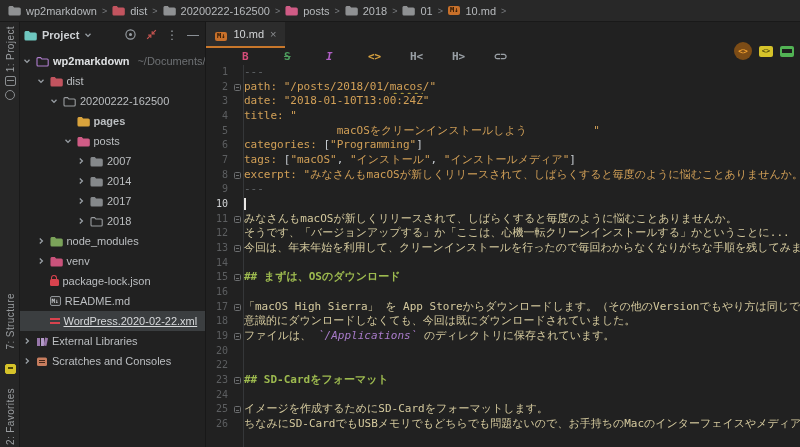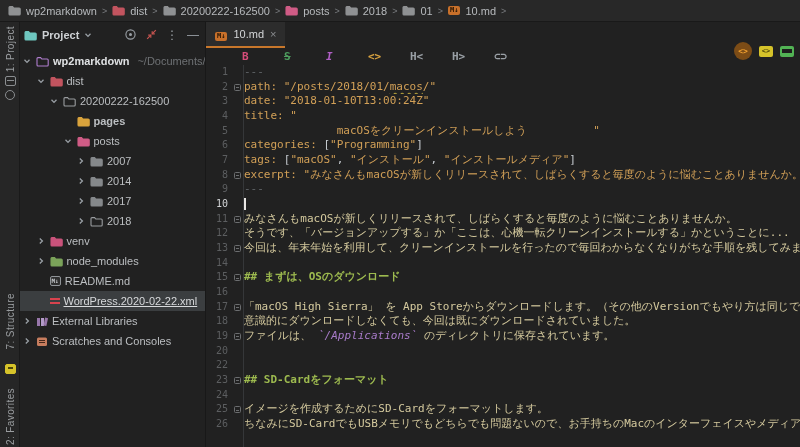--- a/index.html
+++ b/index.html
@@ -346,37 +346,44 @@
             <span class="tlabel">2018</span>
           </div>
           <div class="titem" style="padding-left: 15.5px;">
             <span class="chev">
               <svg width="8" height="8" viewBox="0 0 8 8" style="transform:rotate(-90deg)">
     <path d="M1.5 2.8 L4 5.4 L6.5 2.8" stroke="#9aa0a6" fill="none" stroke-width="1.3"></path>
               </svg>
             </span>
             <span style="display: inline-flex;">
               <svg width="13" height="11" viewBox="0 0 13 11" style="display:block">
+    <path d="M1 2.6 C1 2 1.4 1.6 2 1.6 H4.6 L5.8 3 H11.2 C11.8 3 12.2 3.4 12.2 4 V9 C12.2 9.6 11.8 10 11.2 10 H2 C1.4 10 1 9.6 1 9 Z" fill="#7ba35a" stroke="#7ba35a" stroke-width="1.1"></path>
+              </svg>
+            </span>
+            <span class="tlabel">node_modules</span>
+          </div>
+          <div class="titem" style="padding-left: 15.5px;">
+            <span class="chev">
+              <svg width="8" height="8" viewBox="0 0 8 8" style="transform:rotate(-90deg)">
+    <path d="M1.5 2.8 L4 5.4 L6.5 2.8" stroke="#9aa0a6" fill="none" stroke-width="1.3"></path>
+              </svg>
+            </span>
+            <span style="display: inline-flex;">
+              <svg width="13" height="11" viewBox="0 0 13 11" style="display:block">
     <path d="M1 2.6 C1 2 1.4 1.6 2 1.6 H4.6 L5.8 3 H11.2 C11.8 3 12.2 3.4 12.2 4 V9 C12.2 9.6 11.8 10 11.2 10 H2 C1.4 10 1 9.6 1 9 Z" fill="#c9537b" stroke="#c9537b" stroke-width="1.1"></path>
               </svg>
             </span>
             <span class="tlabel">venv</span>
           </div>
           <div class="titem" style="padding-left: 15.5px;">
-            <span class="chev">
-              <svg width="8" height="8" viewBox="0 0 8 8" style="transform:rotate(-90deg)">
-    <path d="M1.5 2.8 L4 5.4 L6.5 2.8" stroke="#9aa0a6" fill="none" stroke-width="1.3"></path>
-              </svg>
-            </span>
-            <span style="display: inline-flex;">
-              <svg width="13" height="11" viewBox="0 0 13 11" style="display:block">
-    <path d="M1 2.6 C1 2 1.4 1.6 2 1.6 H4.6 L5.8 3 H11.2 C11.8 3 12.2 3.4 12.2 4 V9 C12.2 9.6 11.8 10 11.2 10 H2 C1.4 10 1 9.6 1 9 Z" fill="#7ba35a" stroke="#7ba35a" stroke-width="1.1"></path>
-              </svg>
-            </span>
-            <span class="tlabel">node_modules</span>
+            <span class="chev"></span>
+            <span style="display: inline-flex;">
+              <span class="lockicon"></span>
+            </span>
+            <span class="tlabel">package-lock.json</span>
           </div>
           <div class="titem" style="padding-left: 15.5px;">
             <span class="chev"></span>
             <span style="display: inline-flex;">
               <span class="mdfile">M↓</span>
             </span>
             <span class="tlabel">README.md</span>
           </div>
           <div class="titem sel" style="padding-left: 15.5px;">
             <span class="chev"></span>

